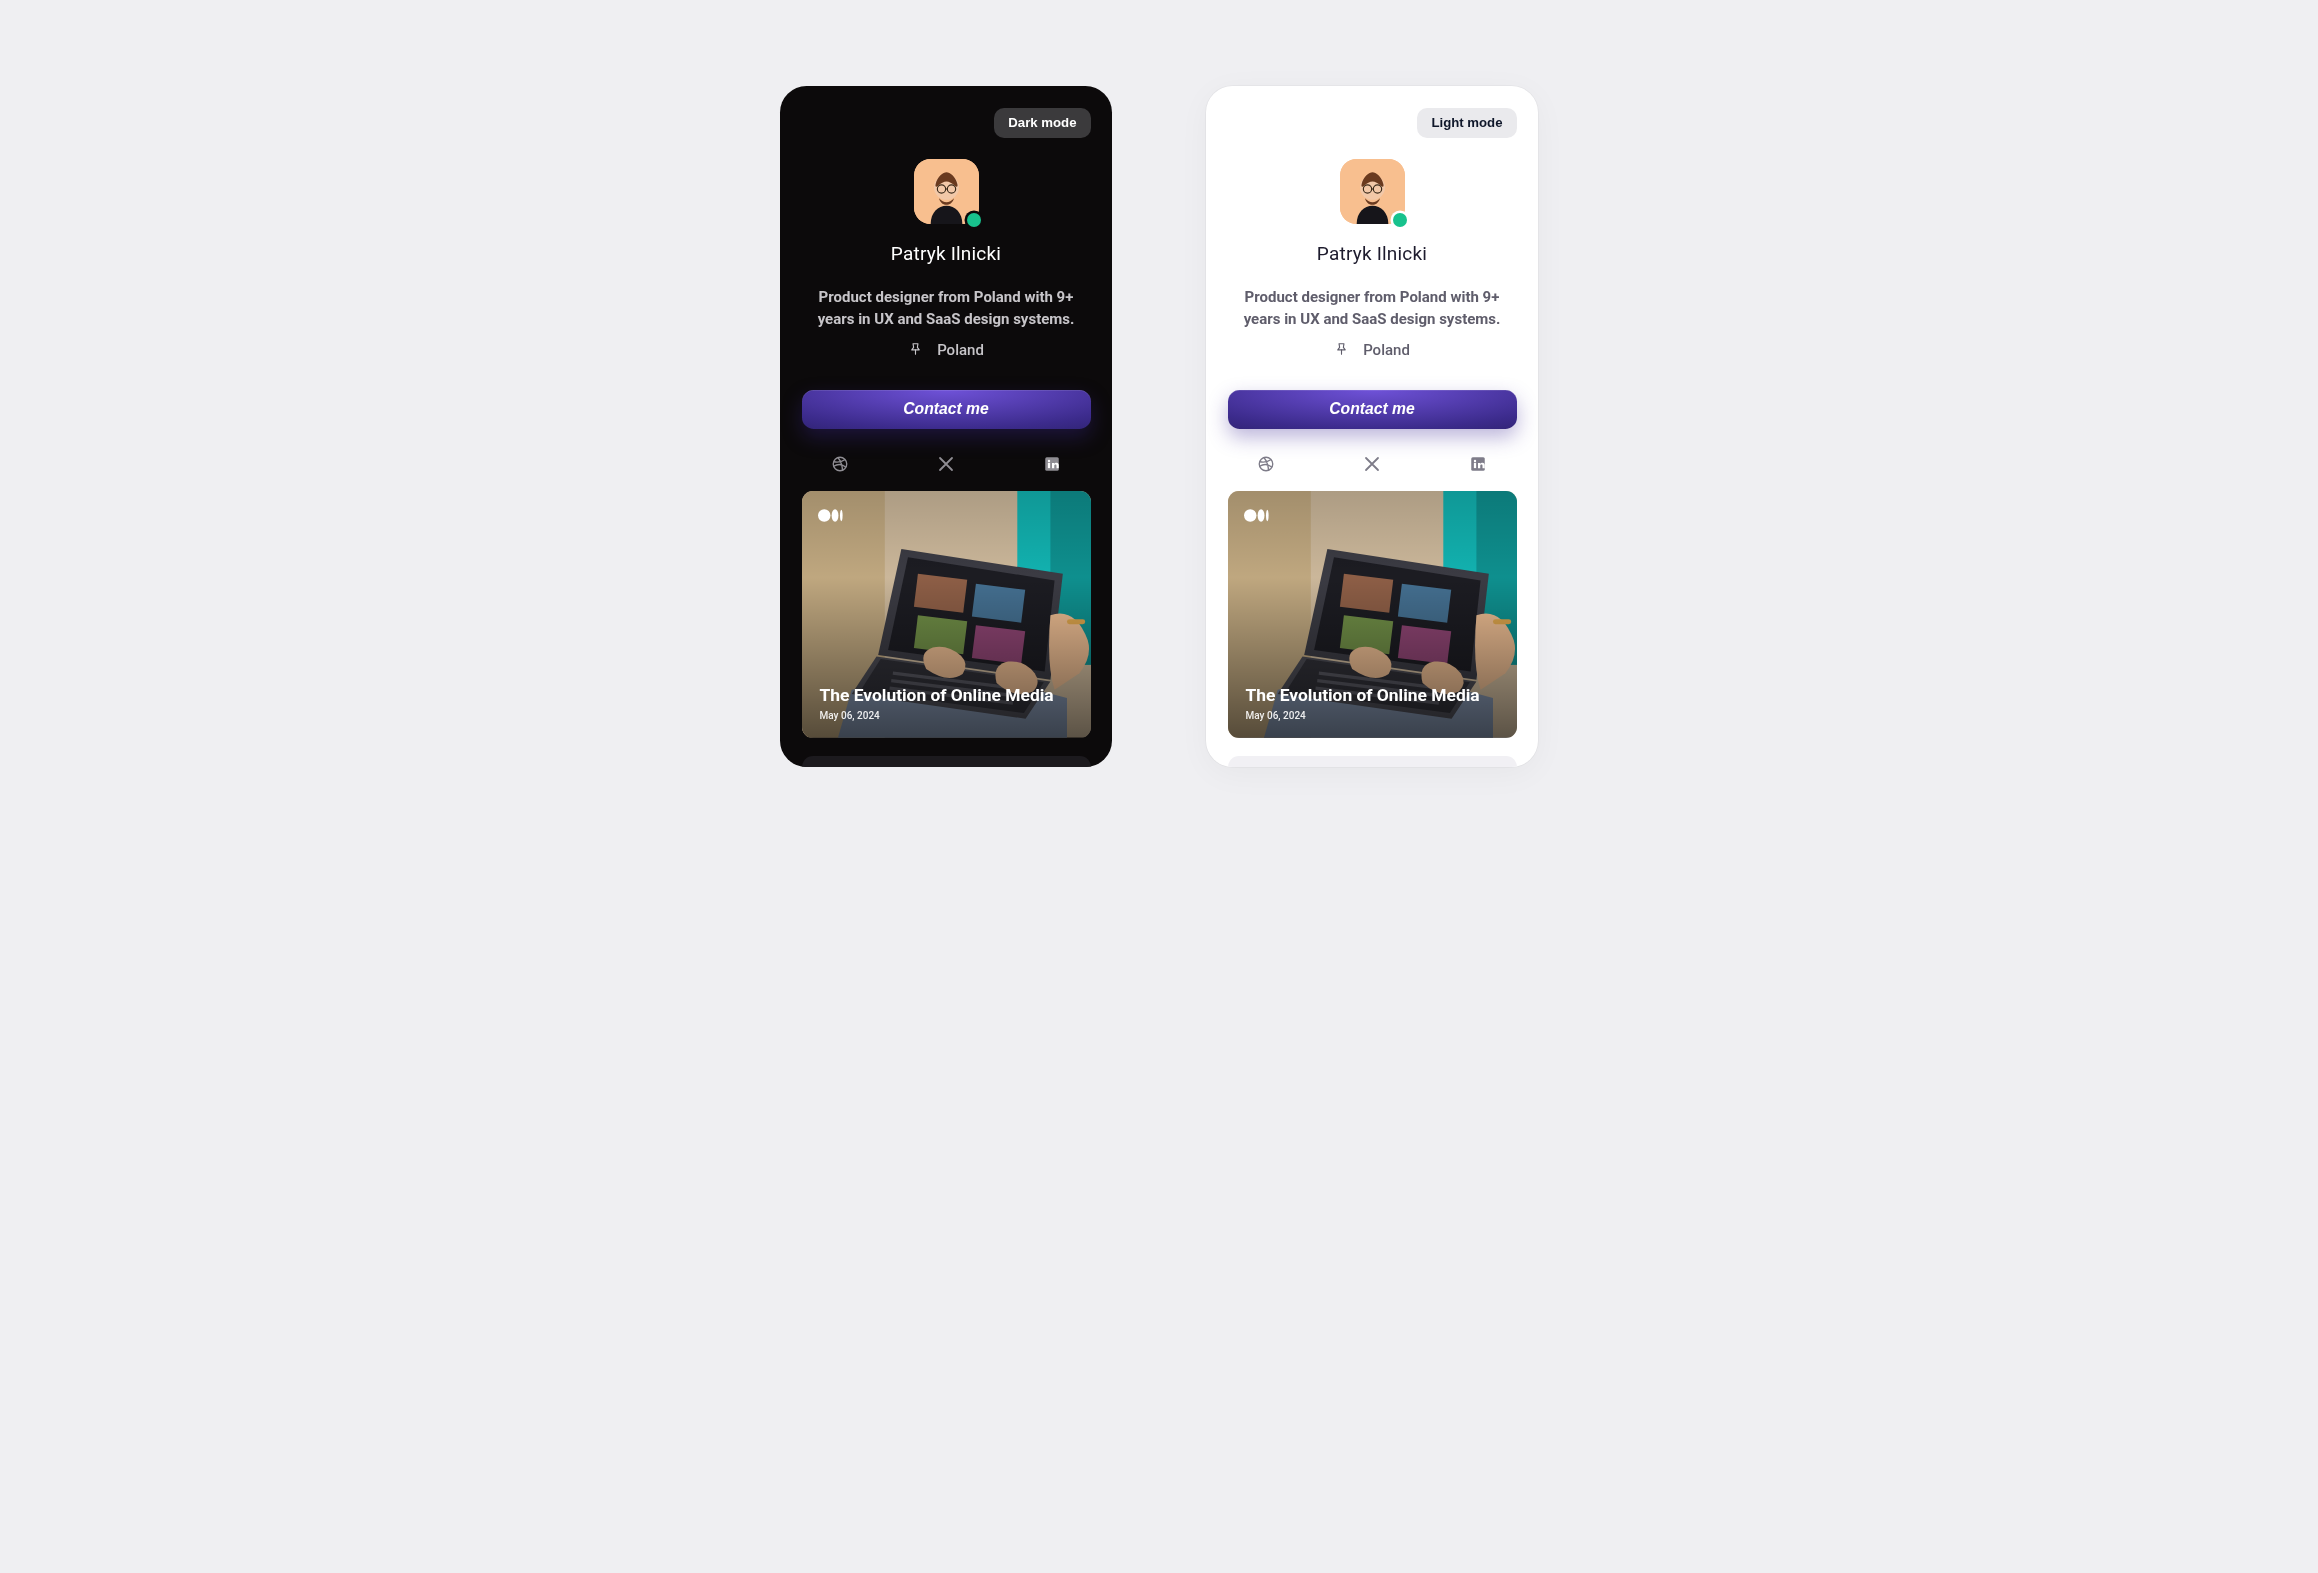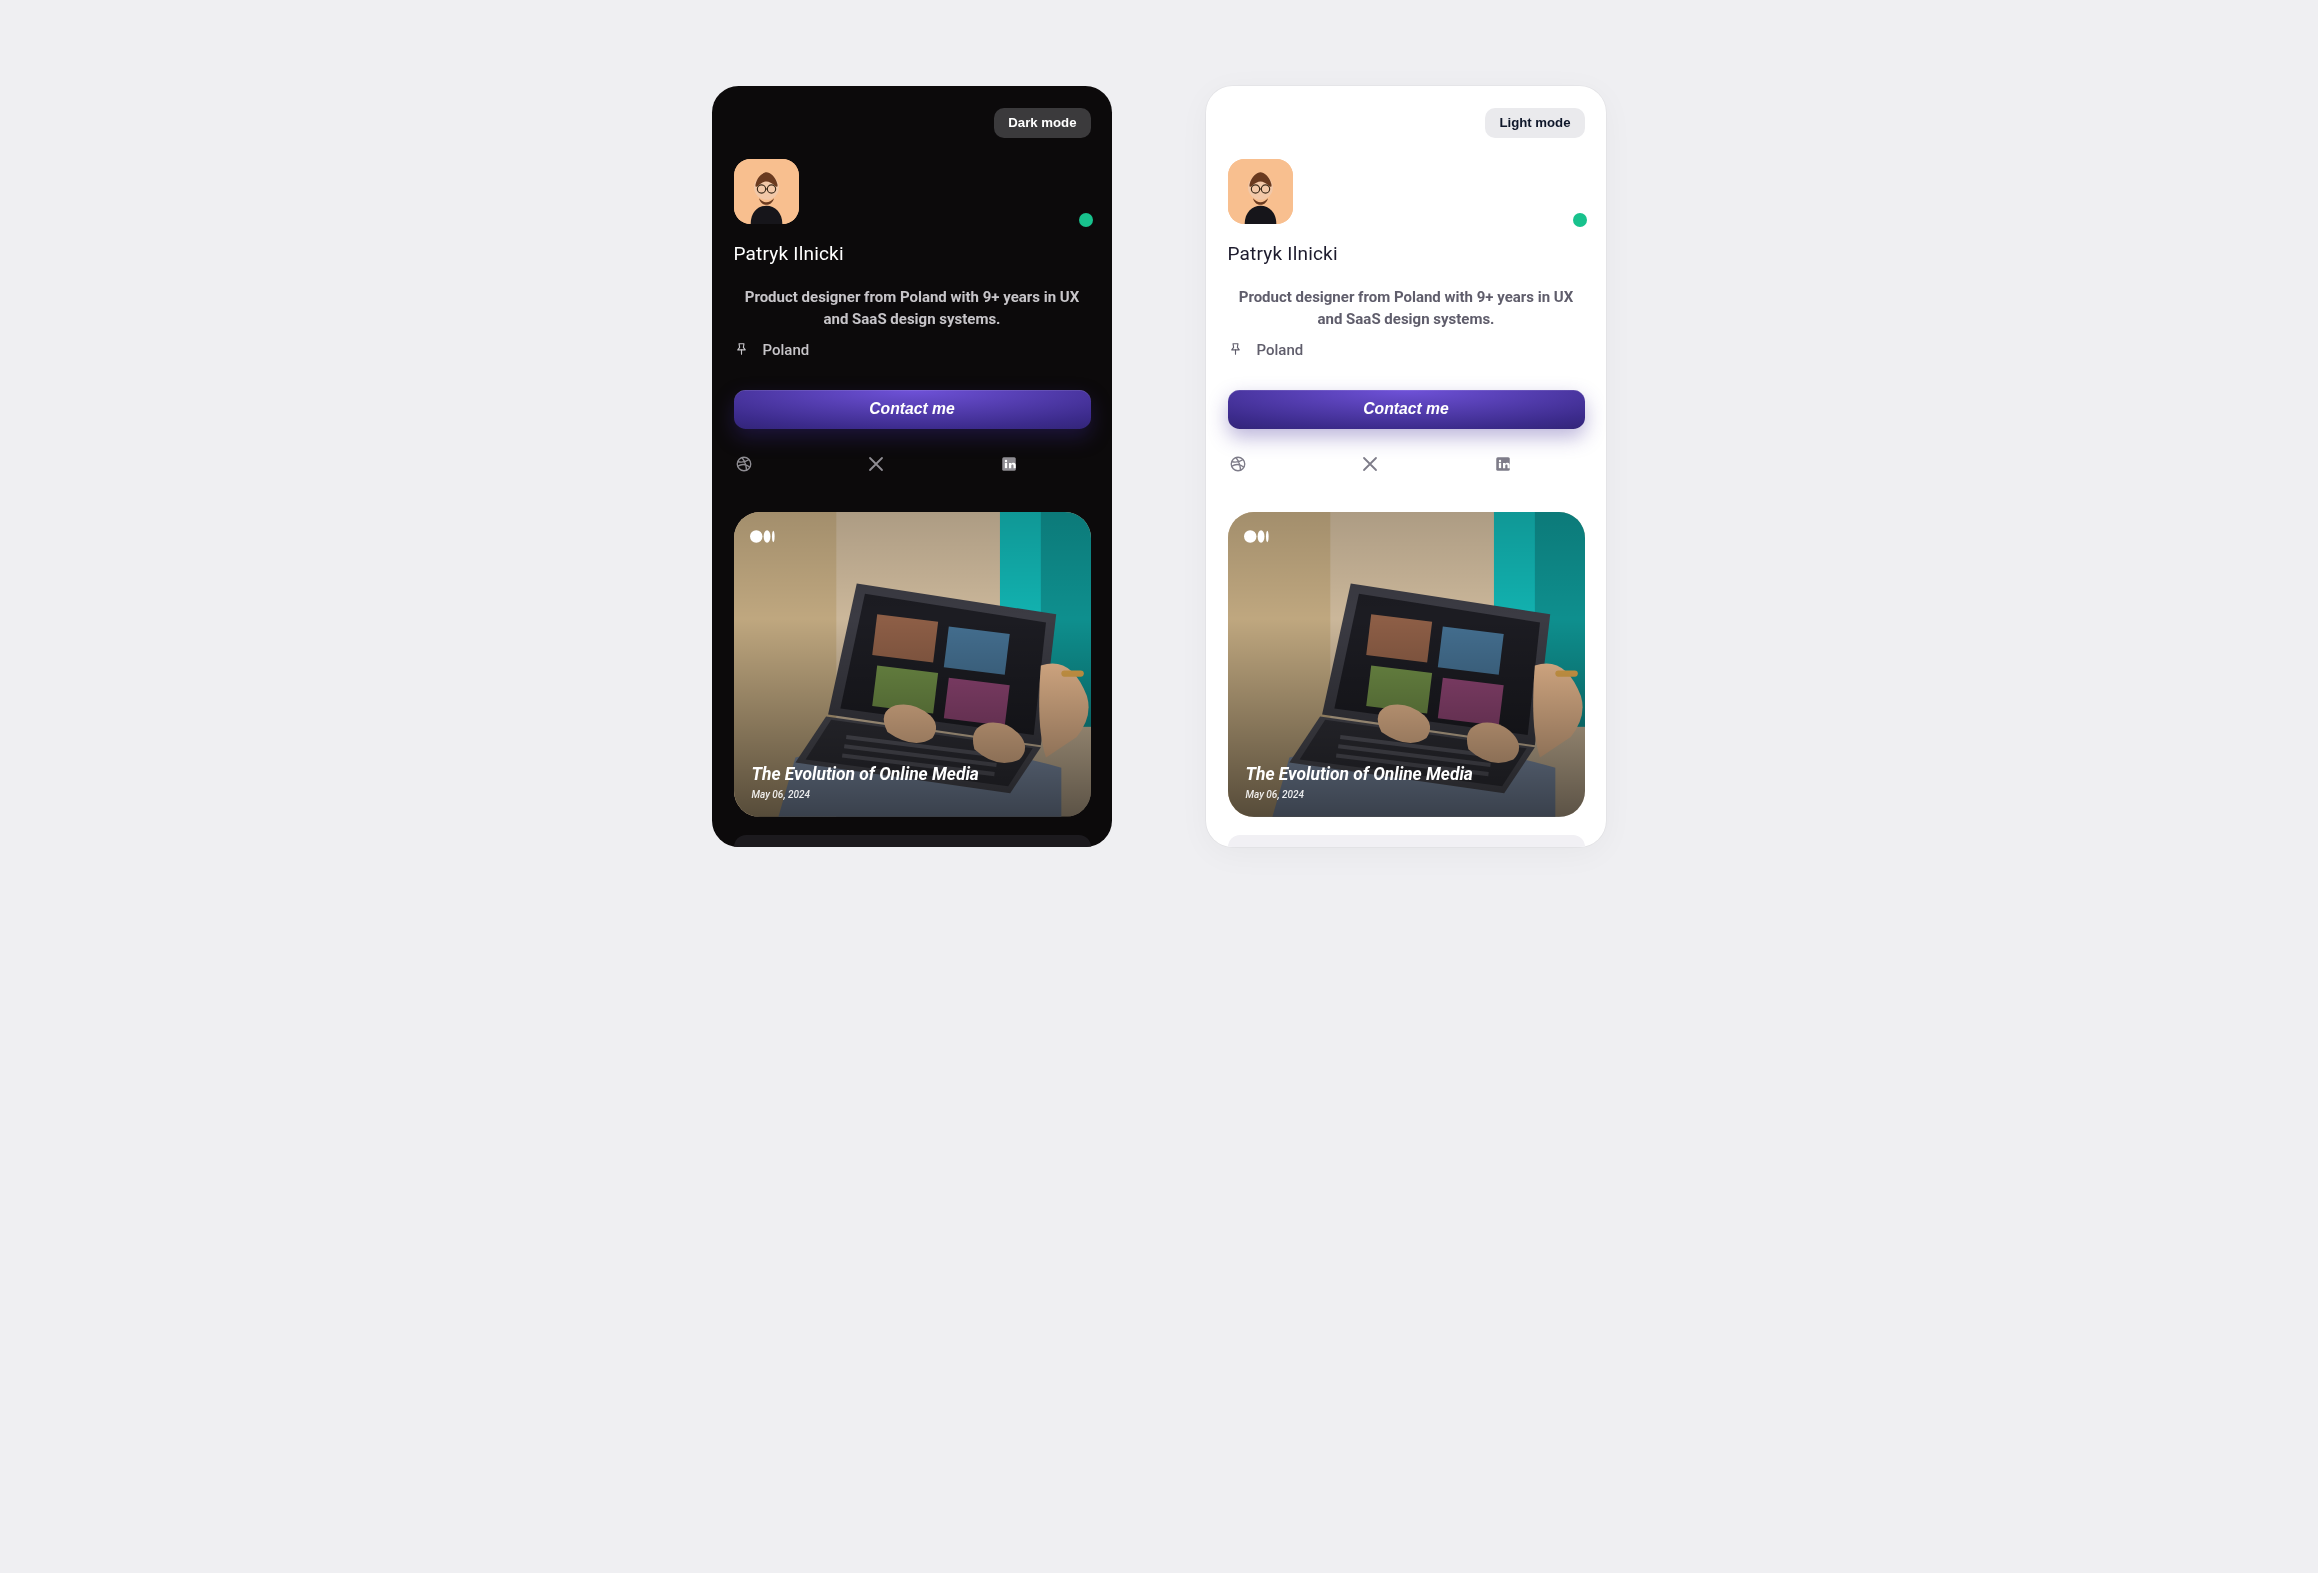--- a/index.html
+++ b/index.html
@@ -10,25 +10,26 @@
     -webkit-font-smoothing: antialiased;
     display: flex;
     justify-content: center;
     align-items: flex-start;
     padding-top: 86px;
     gap: 94px;
   }
 
   
   .card {
-    width: 400px;
+    width: 332px;
     border-radius: 26.5px;
     overflow: hidden;
     display: flex;
     flex-direction: column;
+    align-items: center;
     padding: 21.5px 21.5px 0 21.5px;
   }
   .card.dark  { background: #0C0A0B; color: #FFFFFF; }
   .card.light { background: #FFFFFF; color: #1D1B2D;
                 box-shadow: 0 0 0 0.8px rgba(0,0,0,.04), 0 6.6px 33px rgba(0,0,0,.04);}
 
   
   .theme-toggle-row { width: 100%; display: flex; justify-content: flex-end; }
   .theme-toggle {
     border: none;
@@ -87,28 +88,27 @@
 
   
   .social-row { margin-top: 25px; width:80%; display:flex; justify-content:space-between;}
   .social { width:20px; height:20px; display:flex; align-items:center; justify-content:center; cursor:pointer;}
   .dark  .social { color:#8F8D93; }
   .light .social { color:#7E7C89; }
   .social svg { width:18px; height:18px; display:block; }
 
   
   .article {
-    margin-top: 38px;
+    margin-top: 17px;
     width: 100%;
     aspect-ratio: 349/298;
-    border-radius: 26px;
+    border-radius: 11px;
     position: relative;
     overflow: hidden;
     cursor: pointer;
-    font-style: italic;
   }
   .article-bg { position:absolute; inset:0; }
   .article-bg svg { width:100%; height:100%; display:block; }
   .article::after{
     content:""; position:absolute; inset:0;
     background: linear-gradient(180deg, rgba(0,0,0,.15) 0%, rgba(0,0,0,0) 35%, rgba(0,0,0,.55) 100%);
   }
   .medium-icon { position:absolute; top:16.6px; left:16.6px; z-index:2; color:#FFFFFF; }
   .medium-icon svg { width:25px; height:15px; }
   .article-text { position:absolute; left:18px; bottom:16.6px; z-index:2; color:#FFFFFF; }

